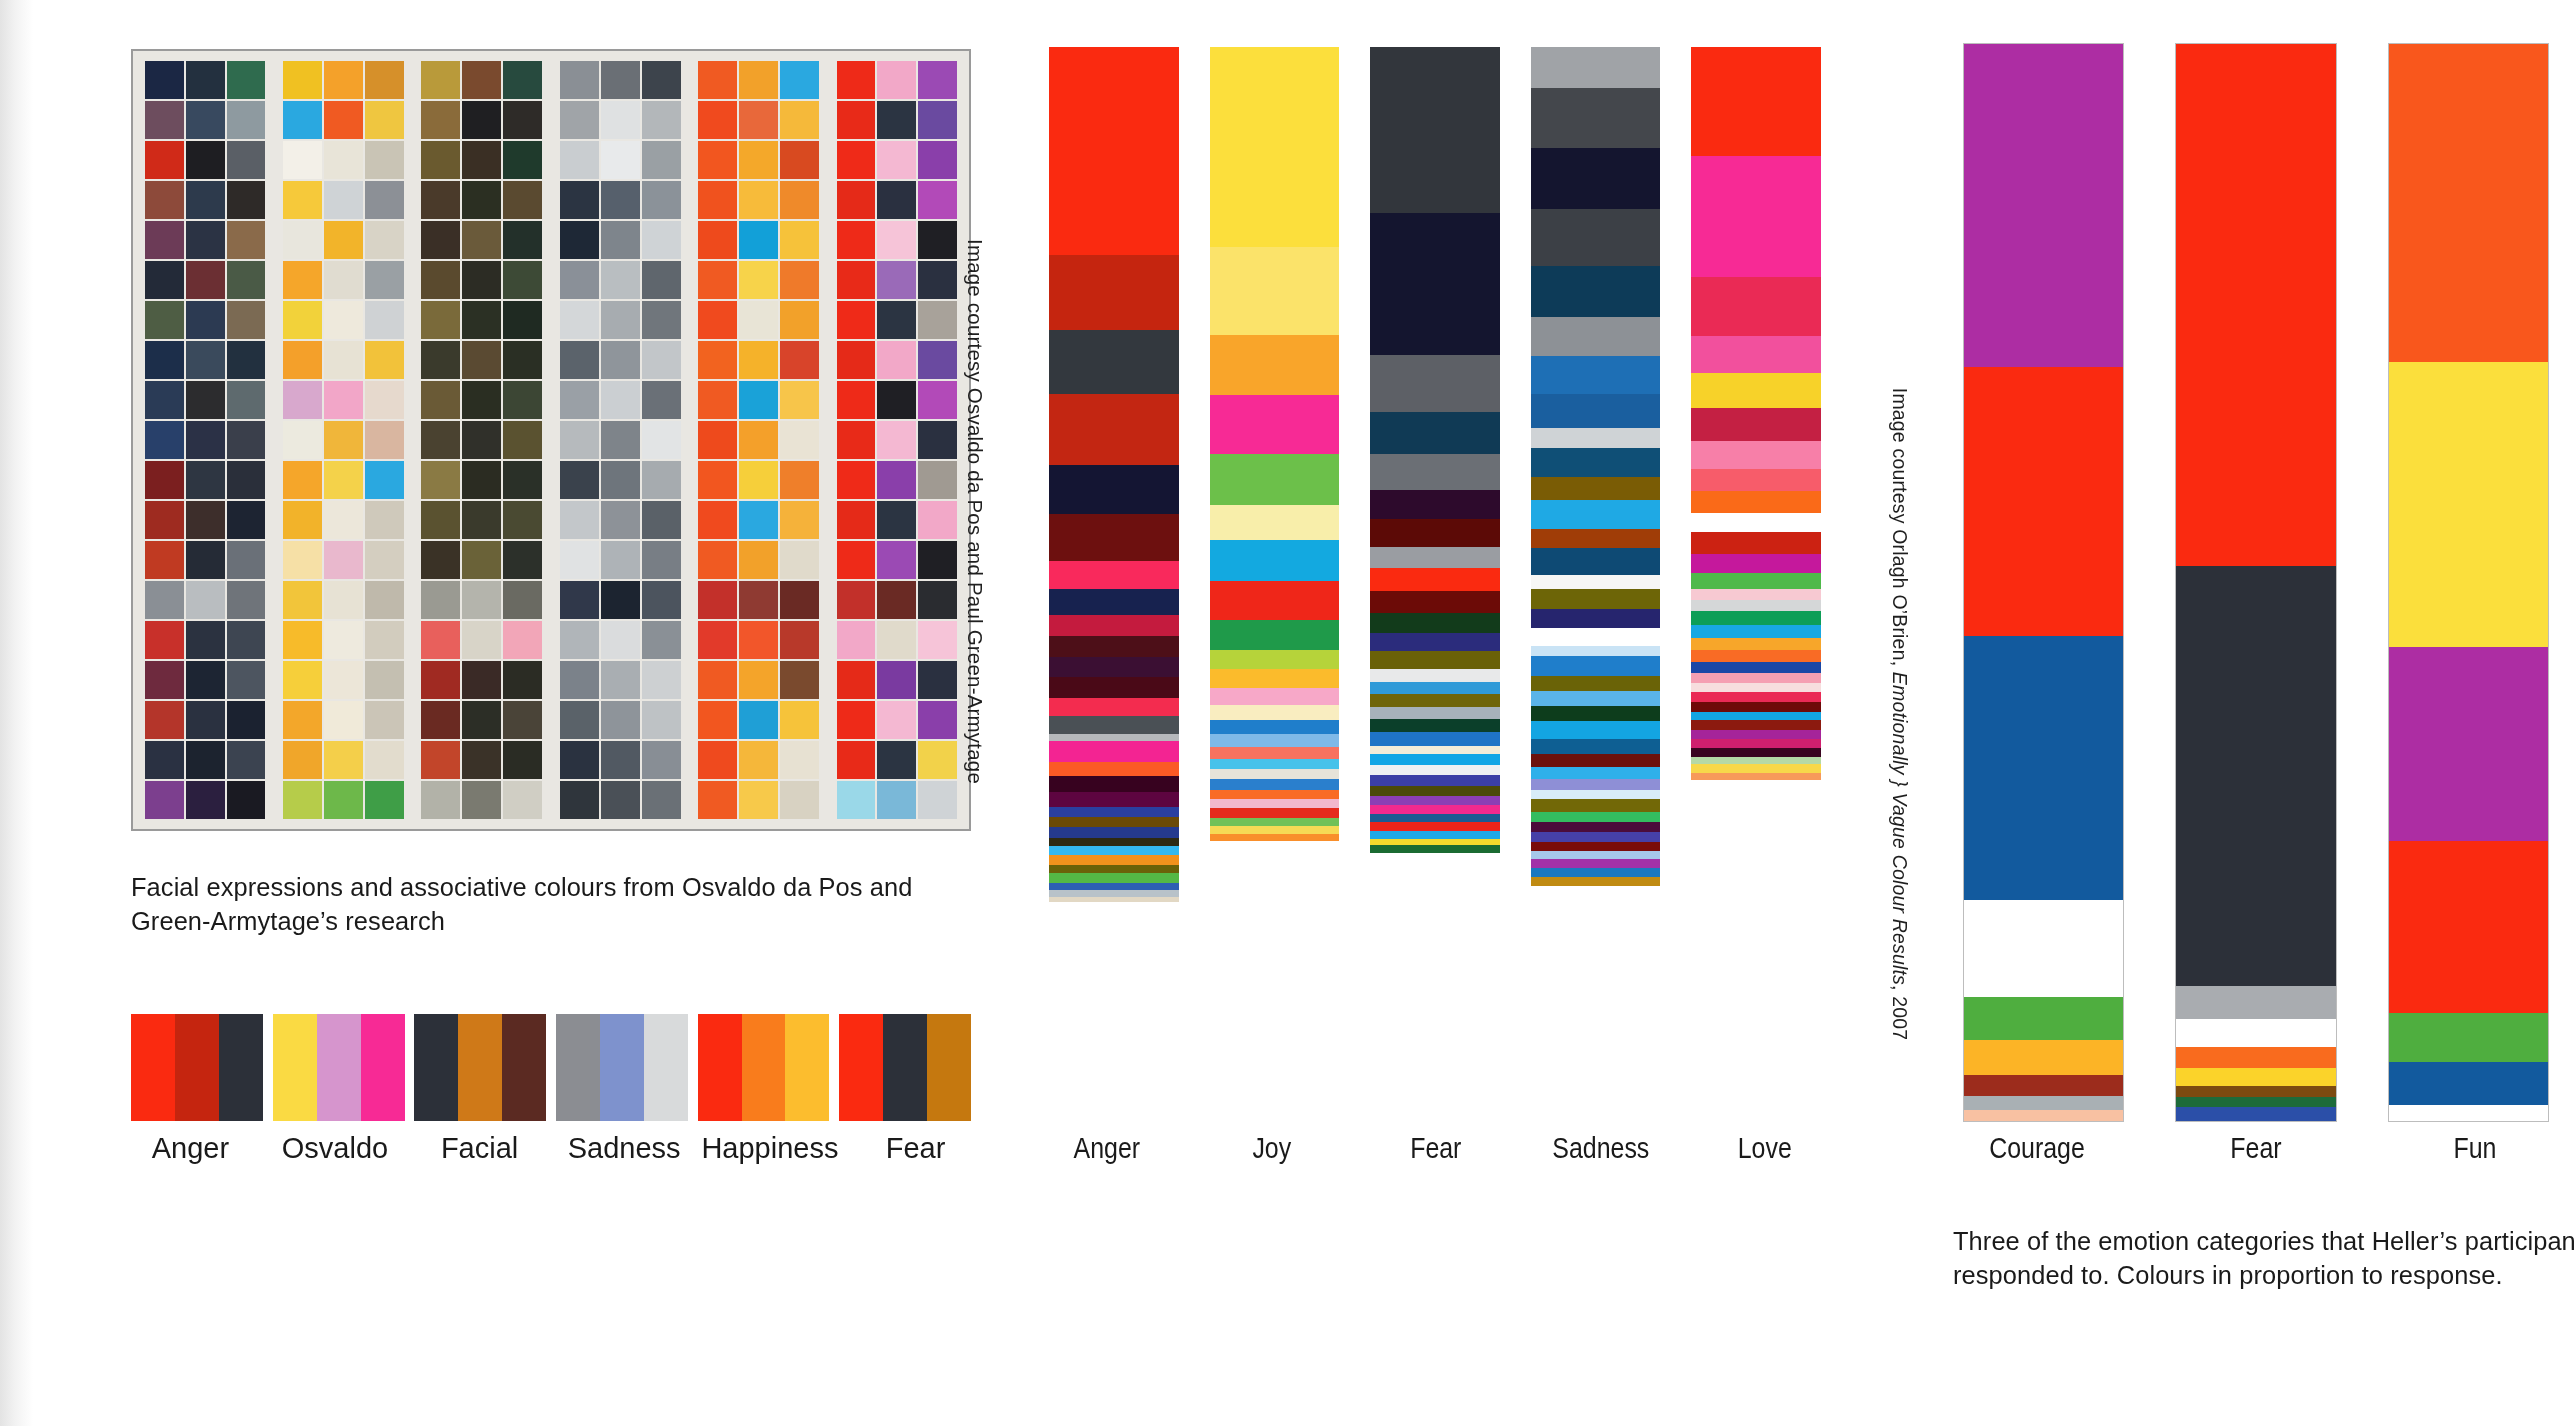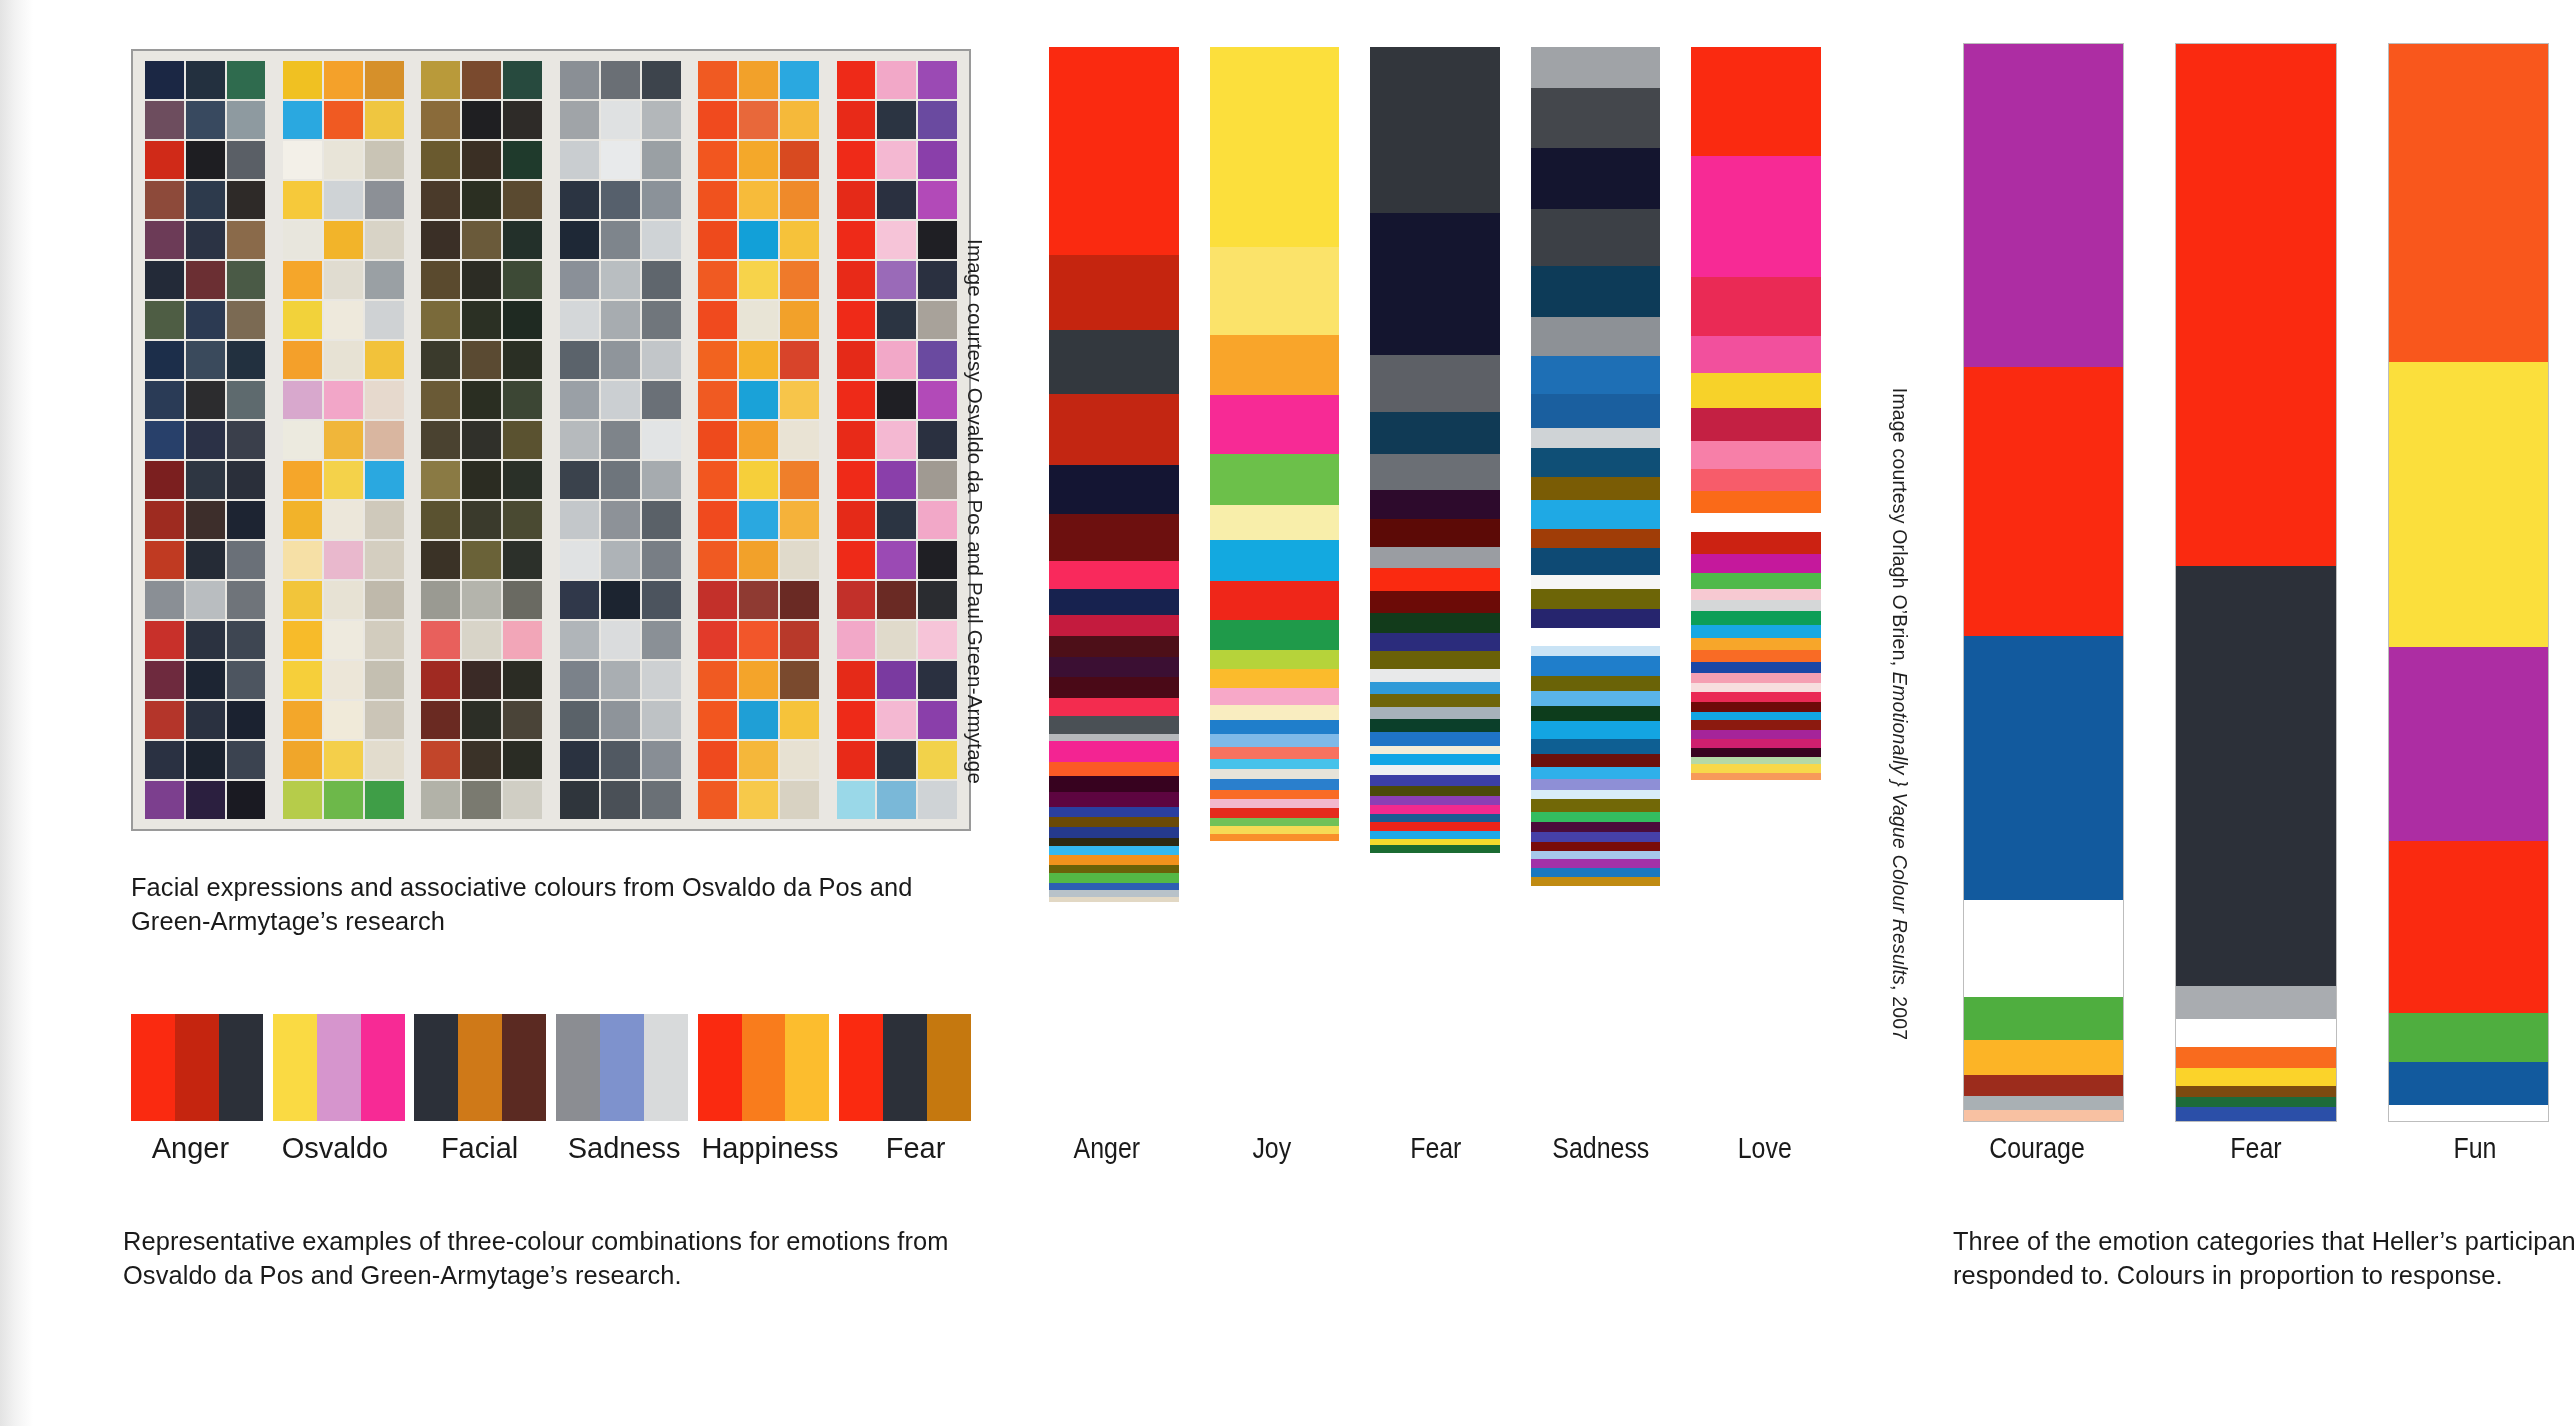--- a/index.html
+++ b/index.html
@@ -711,23 +711,20 @@
     </div>
   <div class="col" id="swatch-labels">
       <div class="label">Anger</div>
       <div class="label">Osvaldo</div>
       <div class="label">Facial</div>
       <div class="label">Sadness</div>
       <div class="label">Happiness</div>
       <div class="label">Fear</div>
     </div>
 
-  <div class="col caption" id="cap-left-bottom">
-    <span>Representative examples of three-colour combinations for emotions from Osvaldo da Pos and Green-Armytage’s research.</span>
-  </div>
 
   <div class="col" id="obrien-bars">
       <div class="obar">
         <div class="obar-seg" style="background: rgb(250, 42, 16); height: 19.342%;"></div>
         <div class="obar-seg" style="background: rgb(197, 37, 15); height: 6.97906%;"></div>
         <div class="obar-seg" style="background: rgb(51, 56, 62); height: 5.98205%;"></div>
         <div class="obar-seg" style="background: rgb(195, 38, 18); height: 6.58026%;"></div>
         <div class="obar-seg" style="background: rgb(20, 21, 51); height: 4.58624%;"></div>
         <div class="obar-seg" style="background: rgb(109, 16, 15); height: 4.38684%;"></div>
         <div class="obar-seg" style="background: rgb(249, 41, 92); height: 2.59222%;"></div>

